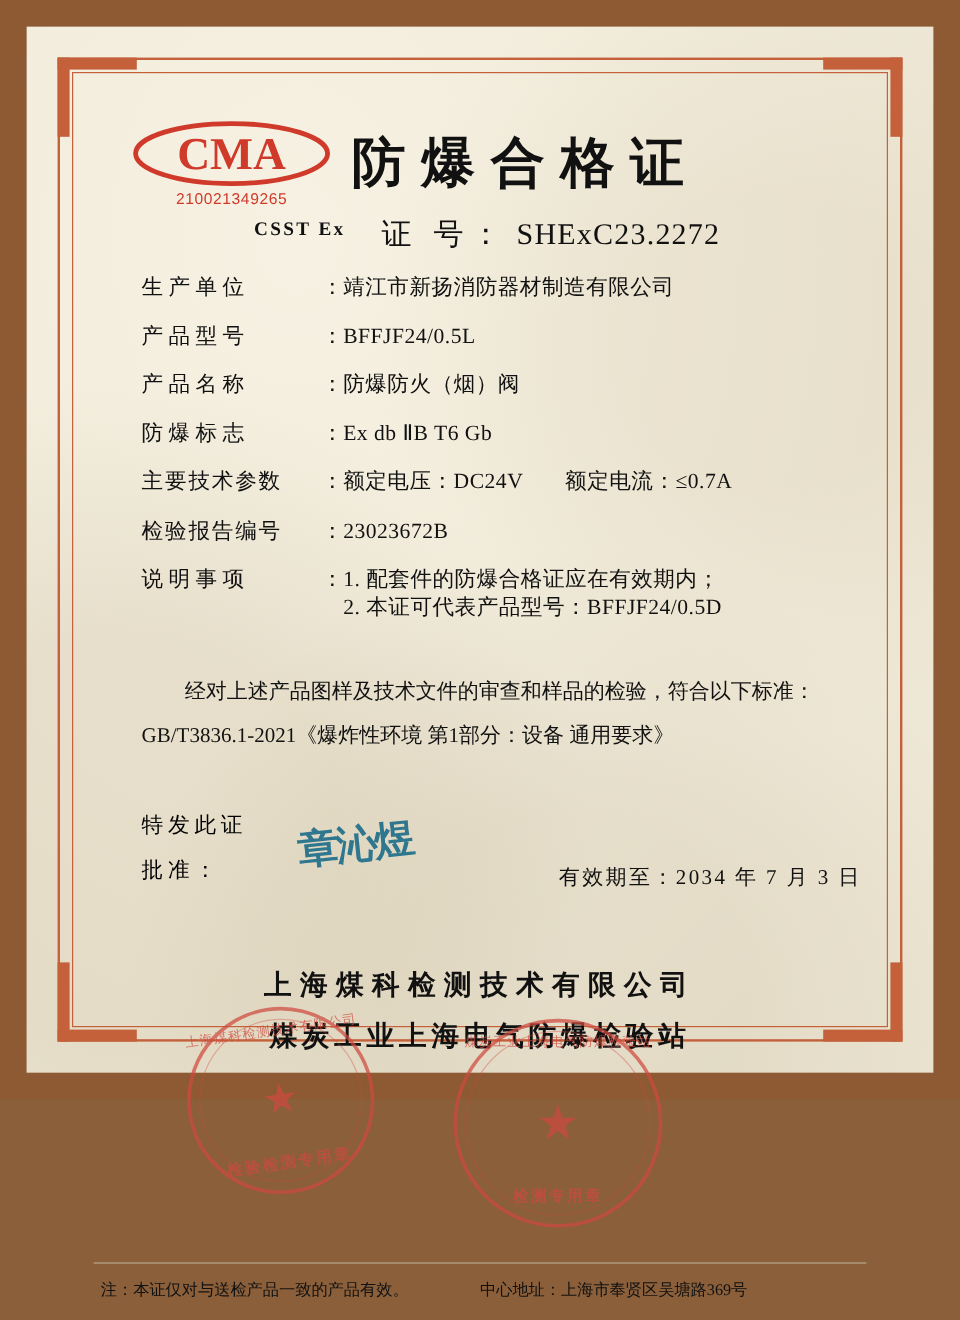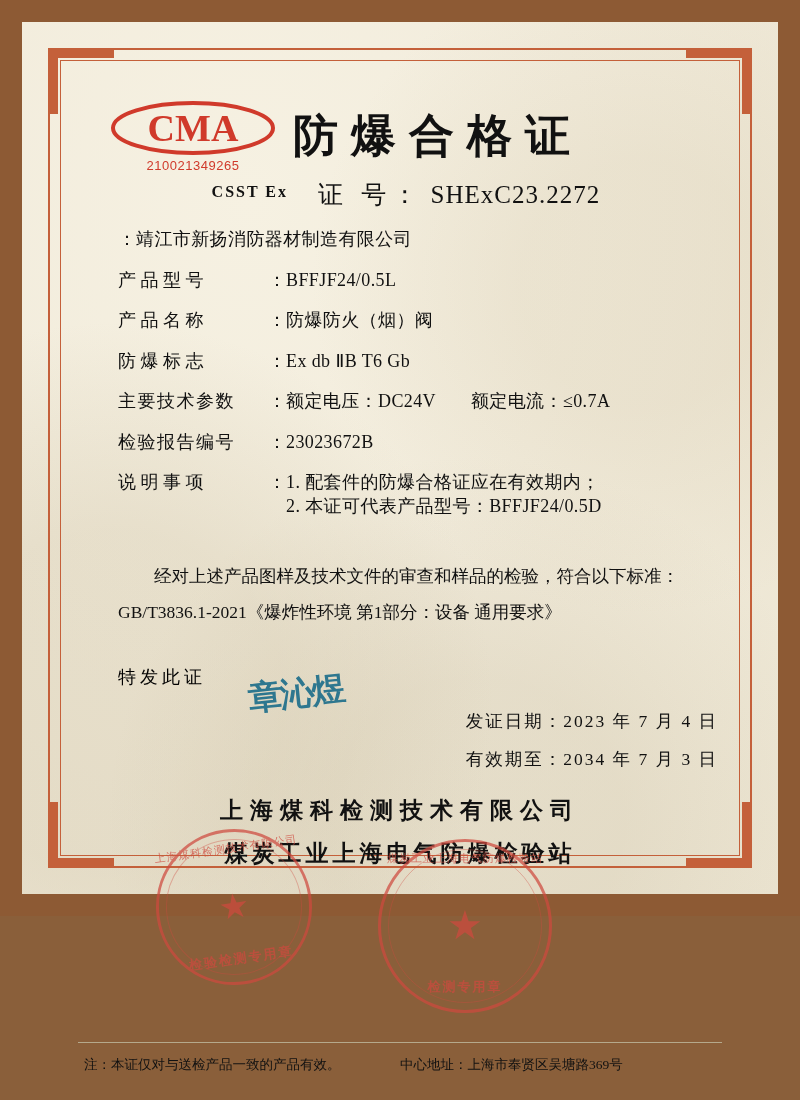--- a/index.html
+++ b/index.html
@@ -79,21 +79,21 @@
   .val .seg{margin-right:30px;}
   .note-list{display:flex;flex-direction:column;}
   .note-list .ln{margin-bottom:0;}
   .note-list .ln:last-child{margin-bottom:15px;}
 
   
   .standards{margin-top:26px;padding-left:40px;font-size:17.5px;color:#111;line-height:2.05;}
   .standards .indent{text-indent:36px;}
 
   
-  .approval{position:relative;margin-top:34px;padding-left:40px;height:120px;}
+  .approval{position:relative;margin-top:44px;padding-left:40px;height:120px;}
   .issue-word{font-size:18px;letter-spacing:4px;}
   .approve-row{margin-top:14px;font-size:18px;letter-spacing:4px;}
   .sign{
     position:absolute;left:170px;top:6px;
     font-family:"DejaVu Sans", sans-serif;
     font-size:34px;color:#1f6f8b;transform:rotate(-6deg);
     font-weight:bold;letter-spacing:-2px;opacity:.92;
   }
   .dates{position:absolute;right:4px;top:44px;text-align:left;font-size:17.5px;color:#111;}
   .dates .drow{margin-bottom:14px;letter-spacing:2px;white-space:nowrap;}
@@ -164,20 +164,21 @@
 
       <div class="certno">
         <span class="lbl">证 号：</span>
         <span>SHExC23.2272</span>
       </div>
     </div>
 
     <div class="fields">
 
       <div class="row">
+        <span class="lbl">生产单位</span>
         <span class="colon">：</span>
         <span class="val">靖江市新扬消防器材制造有限公司</span>
       </div>
 
       <div class="row">
         <span class="lbl">产品型号</span>
         <span class="colon">：</span>
         <span class="val mono">BFFJF24/0.5L</span>
       </div>
 
@@ -218,23 +219,23 @@
       </div>
     </div>
 
     <div class="standards">
       <div class="indent">经对上述产品图样及技术文件的审查和样品的检验，符合以下标准：</div>
       <div>GB/T3836.1-2021《爆炸性环境  第1部分：设备  通用要求》</div>
     </div>
 
     <div class="approval">
       <div class="issue-word">特发此证</div>
+      <div class="approve-row">批准：</div>
       <div class="sign">章沁煜</div>
       <div class="dates">
-        <div class="drow">发证日期：2023 年  7 月  4 日</div>
         <div class="drow">有效期至：2034 年  7 月  3 日</div>
       </div>
     </div>
 
     <div class="issuer">
       <div class="ln1">上海煤科检测技术有限公司</div>
       <div class="ln2">煤炭工业上海电气防爆检验站</div>
     </div>
 
     <div class="seals">

